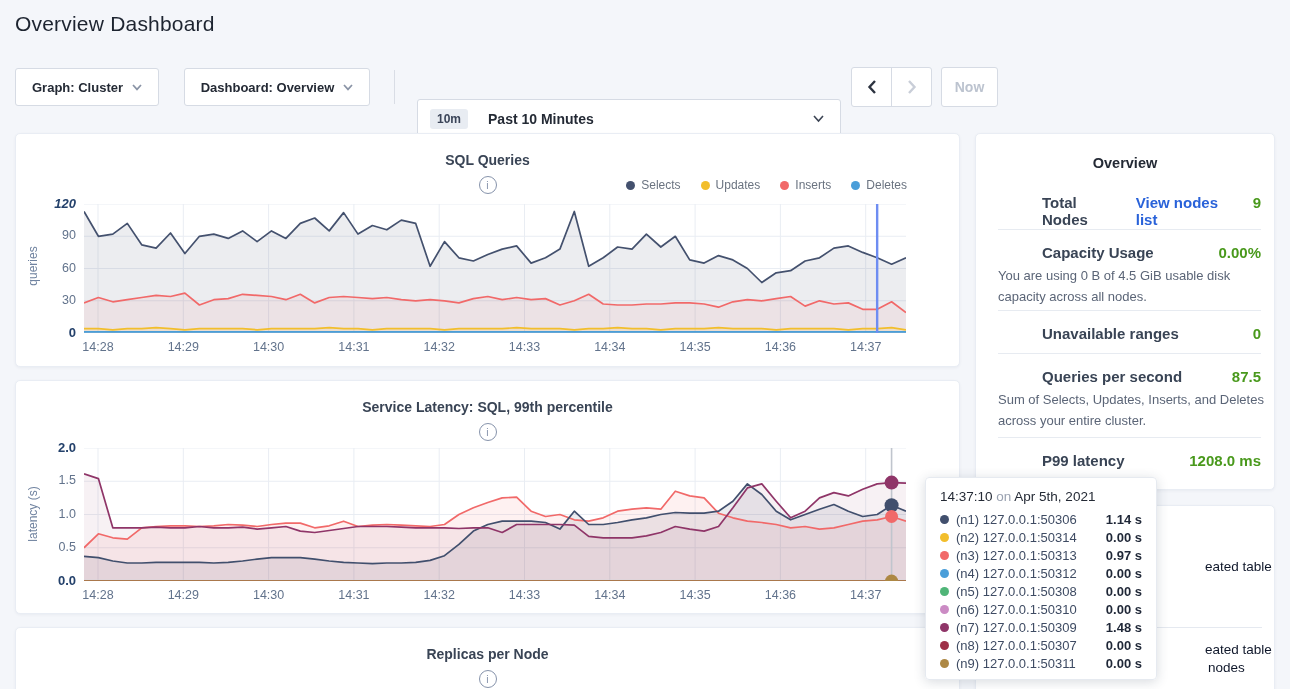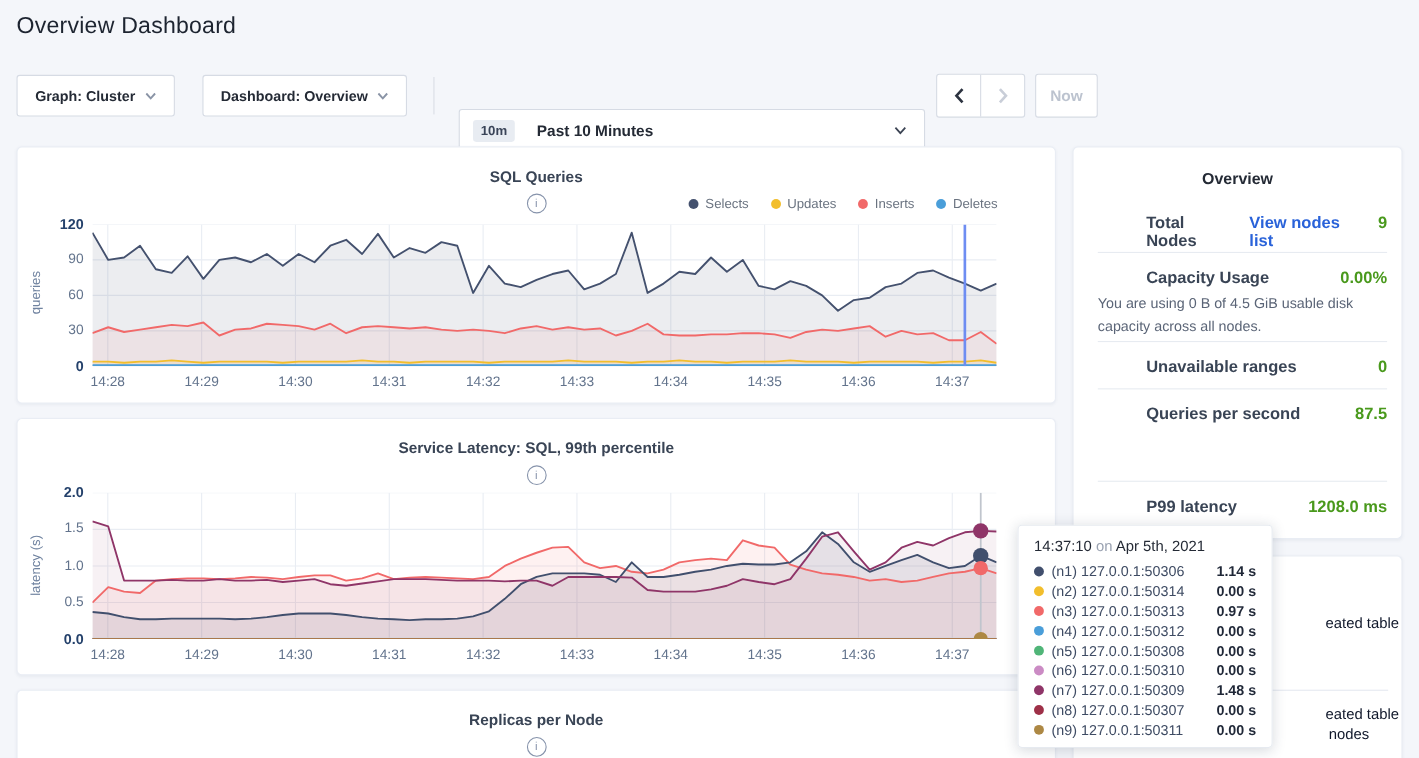--- a/index.html
+++ b/index.html
@@ -143,21 +143,21 @@
           <span class="legend-dot" style="background: rgb(74, 158, 217);"></span>
           <span>Deletes</span>
         </div>
       </div>
     <div class="ylab">queries</div>
     <div class="yticks" id="yt-sql">
         <span class="edge" style="top: 121px;">0</span>
         <span style="top: 88.75px;">30</span>
         <span style="top: 56.5px;">60</span>
         <span style="top: 24.25px;">90</span>
-        <span class="edge" style="top: -8px;">120</span>
+        <span class="edge" style="top: -8px; font-style: italic;">120</span>
       </div>
     <svg class="plot" id="svg-sql" width="822" height="129" viewBox="0 0 822 129">
         <line x1="0" y1="96.75" x2="822" y2="96.75" stroke="#e9edf3" stroke-width="1"></line>
         <line x1="0" y1="64.5" x2="822" y2="64.5" stroke="#e9edf3" stroke-width="1"></line>
         <line x1="0" y1="32.25" x2="822" y2="32.25" stroke="#e9edf3" stroke-width="1"></line>
         <line x1="0" y1="0" x2="822" y2="0" stroke="#e9edf3" stroke-width="1"></line>
         <line x1="14" y1="0" x2="14" y2="129" stroke="#e9edf3" stroke-width="1"></line>
         <line x1="99.3" y1="0" x2="99.3" y2="129" stroke="#e9edf3" stroke-width="1"></line>
         <line x1="184.6" y1="0" x2="184.6" y2="129" stroke="#e9edf3" stroke-width="1"></line>
         <line x1="269.9" y1="0" x2="269.9" y2="129" stroke="#e9edf3" stroke-width="1"></line>
@@ -279,20 +279,21 @@
     <div class="sum-row" style="top:191px;">
       <span class="sum-label">Unavailable ranges</span>
       <span class="sum-value">0</span>
     </div>
     <div class="sum-div" style="top:219px;"></div>
 
     <div class="sum-row" style="top:234px;">
       <span class="sum-label">Queries per second</span>
       <span class="sum-value">87.5</span>
     </div>
+    <div class="sum-desc" style="top:256px;">Sum of Selects, Updates, Inserts, and Deletes across your entire cluster.</div>
     <div class="sum-div" style="top:303px;"></div>
 
     <div class="sum-row" style="top:318px;">
       <span class="sum-label">P99 latency</span>
       <span class="sum-value">1208.0 ms</span>
     </div>
   </div>
 
   <div class="card evcard">
     <div class="ev-title">Events</div>

